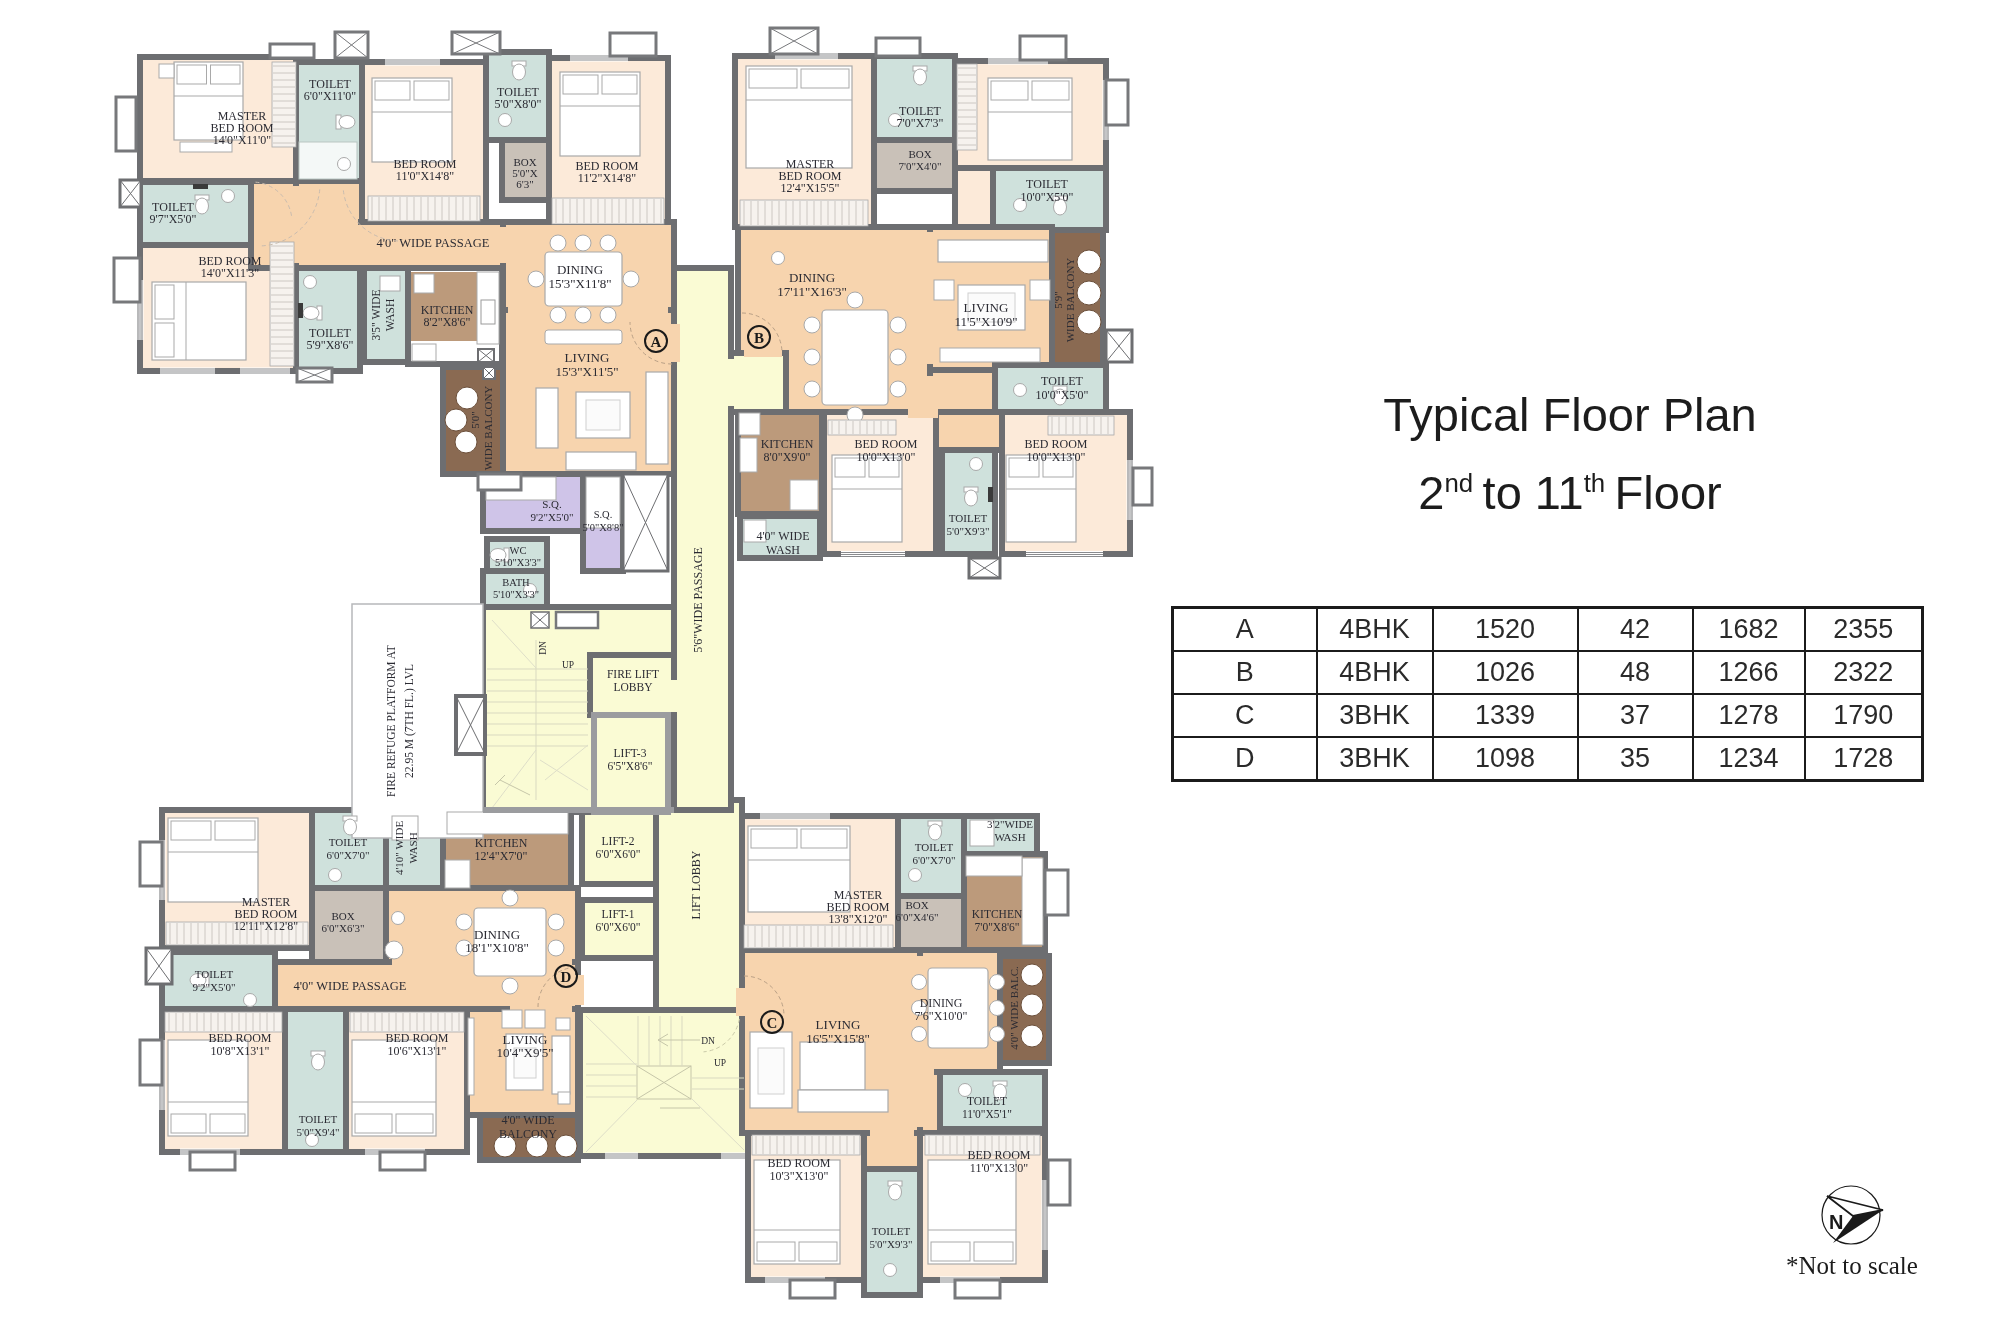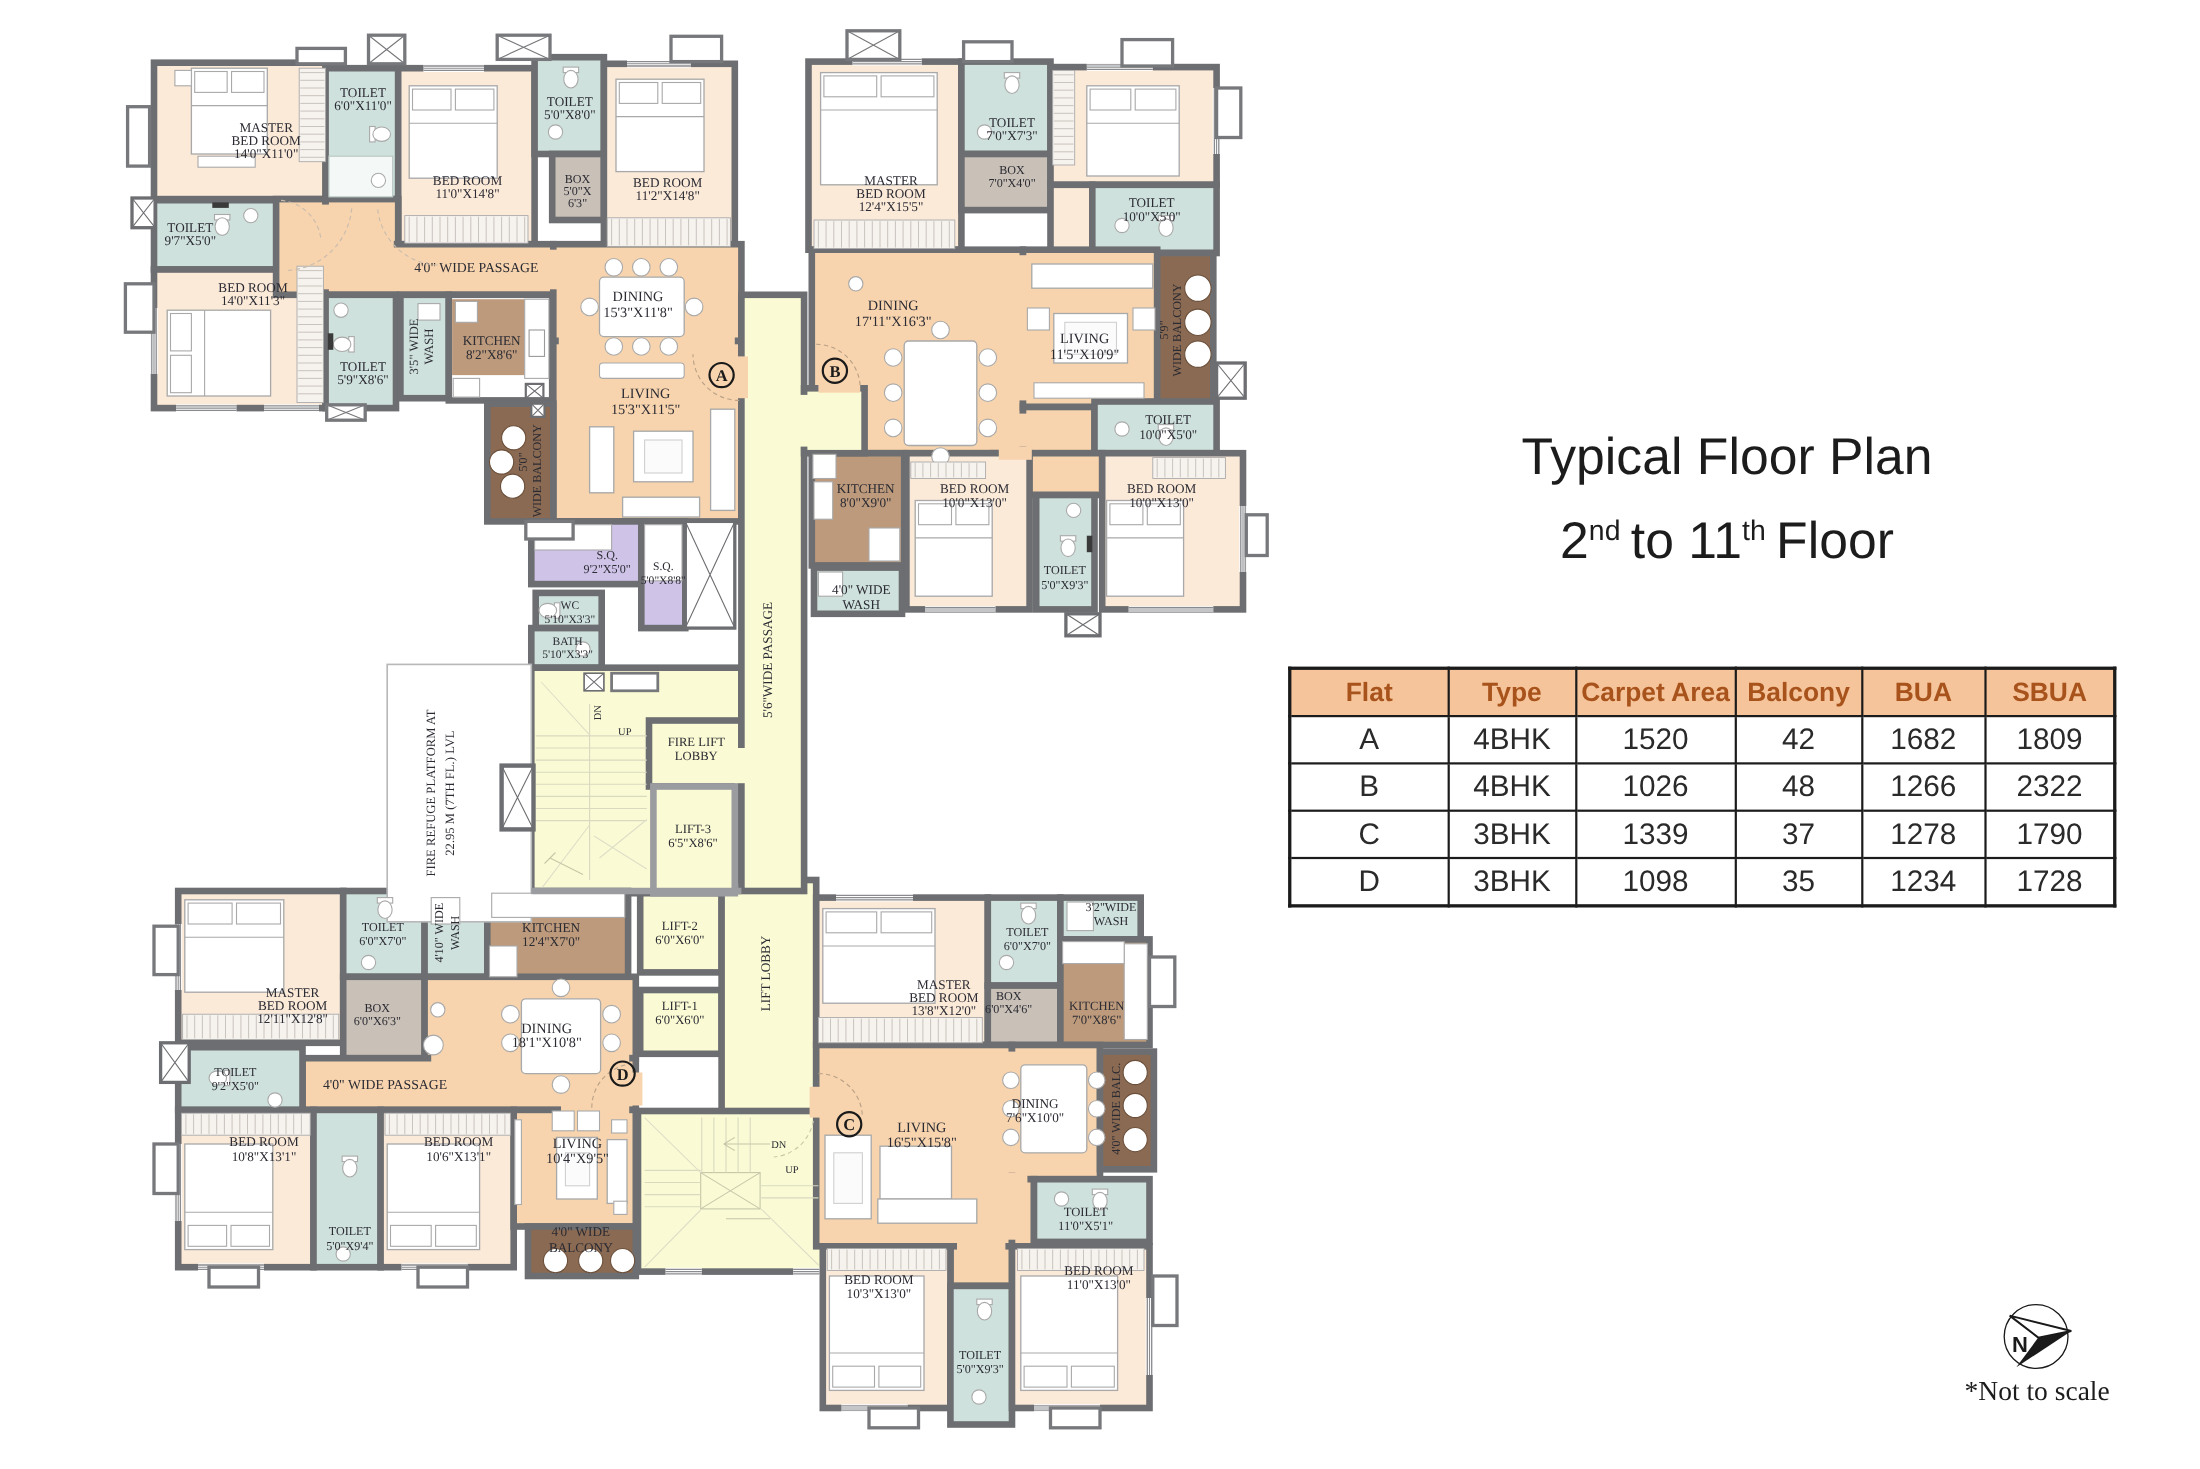--- a/index.html
+++ b/index.html
@@ -1148,35 +1148,27 @@
 <table class="area abs" style="left:1171px;top:606px;width:750px;border:3px solid #1b1b1b;">
 <colgroup>
       <col style="width:144px">
       <col style="width:116px">
       <col style="width:145px">
       <col style="width:115px">
       <col style="width:112px">
       <col style="width:118px">
     </colgroup>
 <tbody>
-      <tr>
-        <th>Flat</th>
-        <th>Type</th>
-        <th>Carpet Area</th>
-        <th>Balcony</th>
-        <th>BUA</th>
-        <th>SBUA</th>
-      </tr>
 <tr>
         <td>A</td>
         <td>4BHK</td>
         <td>1520</td>
         <td>42</td>
         <td>1682</td>
-        <td>1809</td>
+        <td>2355</td>
       </tr>
 <tr>
         <td>B</td>
         <td>4BHK</td>
         <td>1026</td>
         <td>48</td>
         <td>1266</td>
         <td>2322</td>
       </tr>
 <tr>

